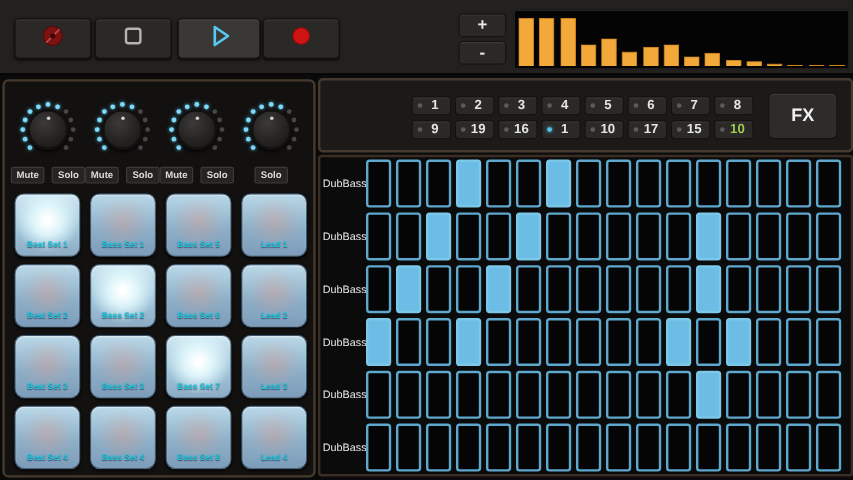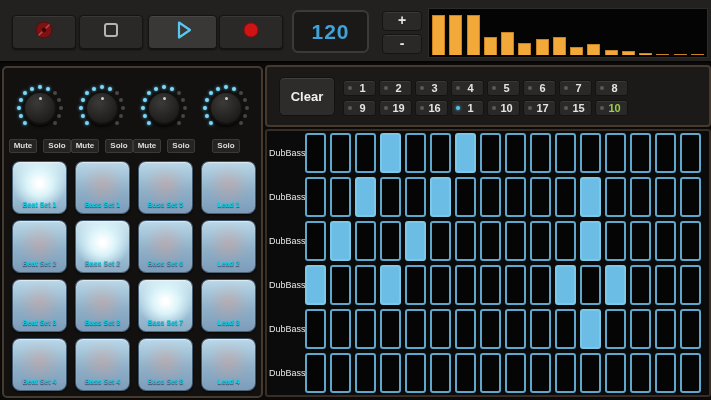--- a/index.html
+++ b/index.html
@@ -103,23 +103,20 @@
       </span>
     </div>
     <div class="tbtn" style="left:219px;">
       <span>
         <svg width="20" height="20" viewBox="0 0 20 20">
           <circle cx="10" cy="10" r="7" fill="#d01414"></circle>
           <circle cx="10" cy="10" r="7" fill="none" stroke="#8a0d0d" stroke-width="1"></circle>
         </svg>
       </span>
     </div>
-    <div class="bpmbox">
-      <span>120</span>
-    </div>
     <div class="stepbtn" style="top:11px;">+</div>
     <div class="stepbtn" style="top:34px;">-</div>
     <div class="meter">
         <div class="mbar" style="height: 92%; background: rgb(243, 168, 58);"></div>
         <div class="mbar" style="height: 92%; background: rgb(243, 168, 58);"></div>
         <div class="mbar" style="height: 92%; background: rgb(243, 168, 58);"></div>
         <div class="mbar" style="height: 42%; background: rgb(243, 168, 58);"></div>
         <div class="mbar" style="height: 52%; background: rgb(243, 168, 58);"></div>
         <div class="mbar" style="height: 27%; background: rgb(243, 168, 58);"></div>
         <div class="mbar" style="height: 37%; background: rgb(243, 168, 58);"></div>
@@ -279,39 +276,39 @@
         <div class="pad">
           <div class="padlabel">Bass Set 8</div>
         </div>
         <div class="pad">
           <div class="padlabel">Lead 4</div>
         </div>
       </div>
   </div>
 
   <div class="pheader">
-    <div class="bigbtn clearbtn">Clear</div>
     <div class="slotgrid">
         <div class="slot"><div class="dot"></div><span>1</span></div>
         <div class="slot"><div class="dot"></div><span>2</span></div>
         <div class="slot"><div class="dot"></div><span>3</span></div>
         <div class="slot"><div class="dot"></div><span>4</span></div>
         <div class="slot"><div class="dot"></div><span>5</span></div>
         <div class="slot"><div class="dot"></div><span>6</span></div>
         <div class="slot"><div class="dot"></div><span>7</span></div>
         <div class="slot"><div class="dot"></div><span>8</span></div>
         <div class="slot"><div class="dot"></div><span>9</span></div>
         <div class="slot"><div class="dot"></div><span>19</span></div>
         <div class="slot"><div class="dot"></div><span>16</span></div>
         <div class="slot"><div class="dot on"></div><span>1</span></div>
         <div class="slot"><div class="dot"></div><span>10</span></div>
         <div class="slot"><div class="dot"></div><span>17</span></div>
         <div class="slot"><div class="dot"></div><span>15</span></div>
         <div class="slot"><div class="dot"></div><span style="color: rgb(156, 203, 78);">10</span></div>
       </div>
+    <div class="bigbtn fxbtn">FX</div>
   </div>
 
   <div class="seqpanel">
       <div class="seqrow">
         <div class="seqlabel">DubBass7</div>
         <div class="cells">
           <div class="cell"></div>
           <div class="cell"></div>
           <div class="cell"></div>
           <div class="cell on"></div>

